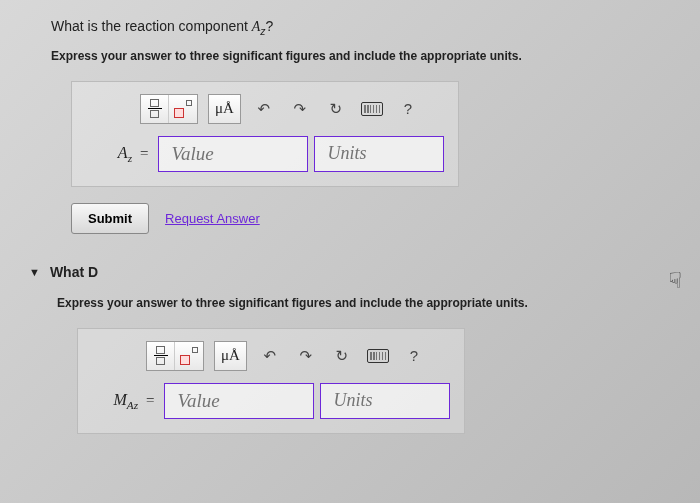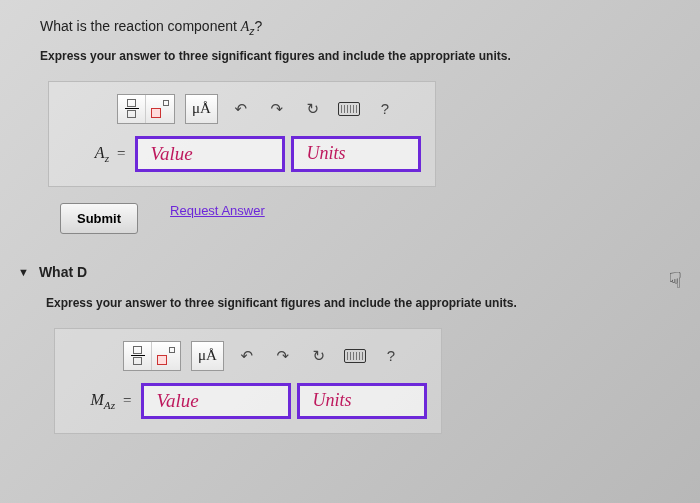--- a/index.html
+++ b/index.html
@@ -6,21 +6,21 @@
     body {
       font-family: Arial, Helvetica, sans-serif;
       background: linear-gradient(135deg, #d8d8d8 0%, #c8c8c8 50%, #b8b8b8 100%);
       width: 700px;
       height: 503px;
       overflow: hidden;
       color: #222;
       position: relative;
     }
     .page {
-      padding: 18px 28px 0 40px;
+      padding: 18px 28px 0 51px;
     }
     .question-text {
       font-size: 14px;
       margin-bottom: 12px;
     }
     .question-text .var {
       font-style: italic;
       font-family: 'Times New Roman', serif;
     }
     .question-text .sub {
@@ -31,21 +31,21 @@
     .instruction {
       font-size: 12px;
       font-weight: bold;
       margin-bottom: 18px;
     }
     .answer-box {
       border: 1px solid #bbb;
       background: rgba(255,255,255,0.25);
       padding: 12px 14px 14px 14px;
       display: inline-block;
-      margin-left: 8px;
+      margin-left: 20px;
     }
     .toolbar {
       display: flex;
       align-items: center;
       gap: 10px;
       margin-bottom: 12px;
       margin-left: 54px;
     }
     .tb-group {
       display: flex;
@@ -130,39 +130,39 @@
       font-size: 16px;
       min-width: 46px;
       text-align: right;
     }
     .var-label .sub {
       font-size: 0.7em;
       vertical-align: sub;
     }
     .eq { font-family: 'Times New Roman', serif; font-size: 15px; margin: 0 4px 0 2px; }
     .field {
-      border: 3px solid #6d28d9;
+      border: 1px solid #6d28d9;
       background: rgba(250,250,250,0.7);
       height: 36px;
       display: flex;
       align-items: center;
       padding: 0 12px;
       font-family: 'Times New Roman', serif;
       font-style: italic;
       font-size: 19px;
-      color: #be185d;
+      color: #737373;
     }
     .field.value { width: 150px; }
     .field.units { width: 130px; font-size: 18px; text-align: right; }
     .actions {
       margin-top: 16px;
       margin-left: 20px;
       display: flex;
-      align-items: flex-start;
-      gap: 32px;
+      align-items: center;
+      gap: 16px;
     }
     .submit-btn {
       background: linear-gradient(#f8f8f8, #d8d8d8);
       border: 1px solid #888;
       border-radius: 3px;
       padding: 7px 16px;
       font-size: 13px;
       font-weight: bold;
       cursor: pointer;
     }

